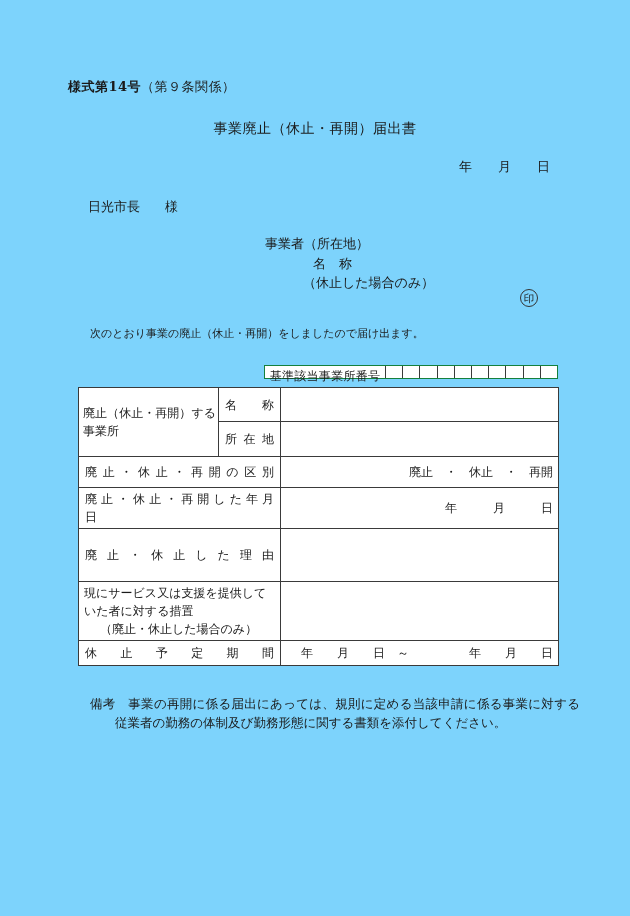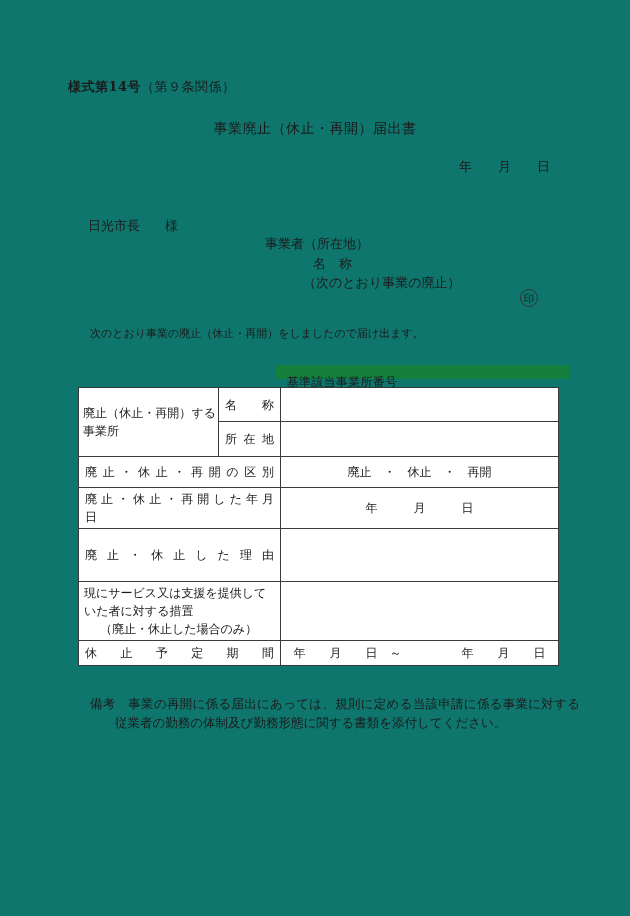--- a/index.html
+++ b/index.html
@@ -6,21 +6,21 @@
   html, body { background: #ffffff; }
   body {
     font-family: "DejaVu Serif", "Liberation Serif", serif;
     color: #1a1a1a;
     -webkit-font-smoothing: antialiased;
   }
   .page {
     position: relative;
     width: 630px;
     height: 916px;
-    background: #0f766e;
+    background: #7dd3fc;
     overflow: hidden;
     font-size: 13px;
   }
   .form-no {
     position: absolute;
     left: 68px; top: 78px;
     font-size: 13px;
     letter-spacing: 0.5px;
   }
   .form-no .bold { font-weight: 700; }
@@ -34,21 +34,20 @@
   }
   .date-line {
     position: absolute;
     right: 80px; top: 158px;
     font-size: 13px;
   }
   .addressee {
     position: absolute;
     left: 88px; top: 198px;
     font-size: 13px;
-    margin-top: 19px;
   }
   .addressee .honorific { margin-left: 25px; }
   .applicant {
     position: absolute;
     left: 265px; top: 234px;
     font-size: 13px;
     line-height: 19.5px;
   }
   .applicant .indent-a { padding-left: 48px; }
   .applicant .indent-b { padding-left: 38px; }
@@ -63,23 +62,23 @@
     text-align: center;
   }
   .intro {
     position: absolute;
     left: 90px; top: 326px;
     font-size: 11px;
   }
   
   .office-number {
     position: absolute;
-    left: 275px; top: 365px;
+    left: 264px; top: 365px;
     width: 294px; height: 14px;
-    border: 7px solid #15803d;
+    border: 1px solid #15803d;
     display: flex;
     background: #fff;
   }
   .on-label {
     width: 120px;
     font-size: 12px;
     line-height: 21px;
     text-align: center;
     letter-spacing: 0.3px;
   }
@@ -105,21 +104,21 @@
     text-align: justify;
     padding: 2px 2px 2px 4px !important;
   }
   .lab-just {          
     text-align: justify;
     text-align-last: justify;
     padding: 2px 6px !important;
   }
   .lab-left { text-align: left; padding: 2px 2px 2px 5px !important; }
   .lab-left .paren-note { display: block; margin-left: 16px; }
-  .val-center { text-align: center; }
+  .val-center { text-align: right; }
   .h-r1a { height: 34px; }
   .h-r1b { height: 35px; }
   .h-r2  { height: 31px; }
   .h-r3  { height: 35px; }
   .h-r4  { height: 53px; }
   .h-r5  { height: 59px; }
   .h-r6  { height: 25px; }
   .note {
     position: absolute;
     left: 90px; top: 694px;
@@ -145,21 +144,21 @@
 
   <div class="date-line">年　　月　　日</div>
 
   <div class="addressee">
     <span>日光市長</span><span class="honorific">様</span>
   </div>
 
   <div class="applicant">
     <div><span>事業者</span><span>（所在地）</span></div>
     <div class="indent-a">名　称</div>
-    <div class="indent-b">（次のとおり事業の廃止）</div>
+    <div class="indent-b">（休止した場合のみ）</div>
   </div>
 
   <div class="seal-circle">印</div>
 
   <div class="intro">次のとおり事業の廃止（休止・再開）をしましたので届け出ます。</div>
 
   <div class="office-number">
     <div class="on-label">基準該当事業所番号</div>
     <div class="on-boxes">
         <div class="onbox"></div>

